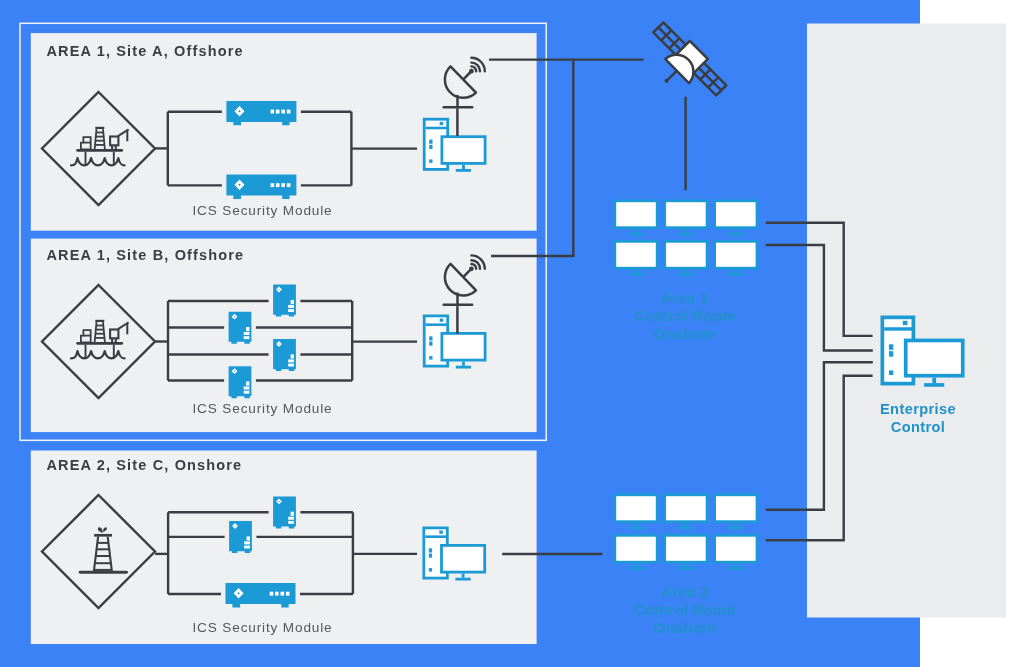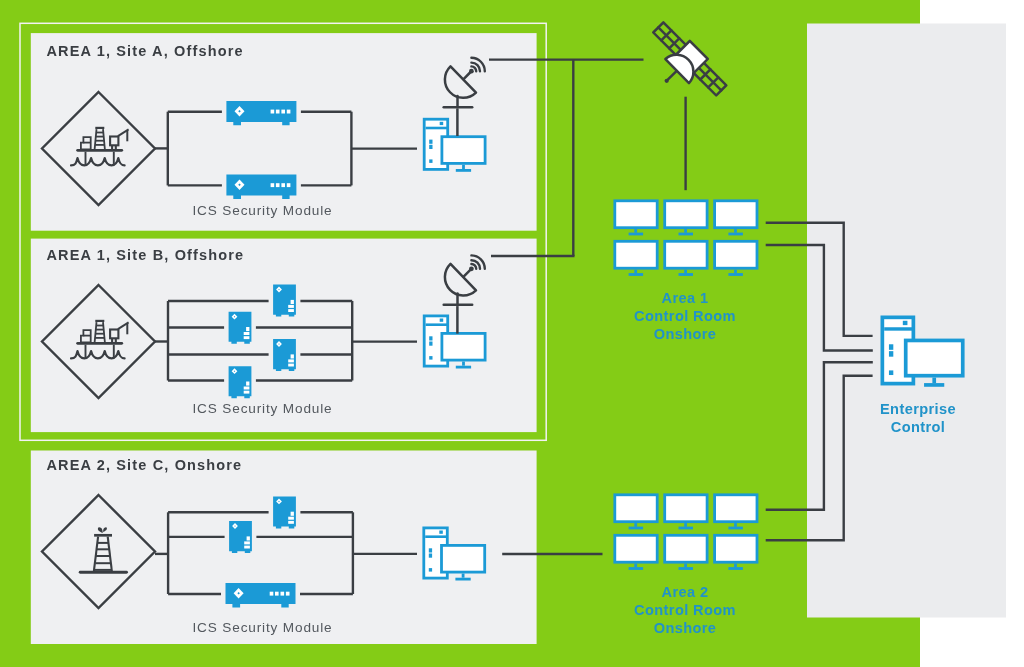--- a/index.html
+++ b/index.html
@@ -1,18 +1,18 @@
 <!DOCTYPE html>
 <html><head>
 <meta charset="utf-8">
 <title>ICS Network Architecture Diagram</title>
 <style>
   html,body{margin:0;padding:0;background:#ffffff;}
   body{width:1024px;height:667px;overflow:hidden;font-family:"Liberation Sans",sans-serif;}
-  #stage{position:relative;width:920px;height:667px;background:#84cc16;}
+  #stage{position:relative;width:920px;height:667px;background:#3b82f6;}
   svg#diag{position:absolute;left:0;top:0;width:1024px;height:667px;display:block;}
   .site-title{font-family:"Liberation Sans",sans-serif;font-size:14.5px;font-weight:bold;fill:#3a3e43;letter-spacing:1.15px;}
   .mod-label{font-family:"Liberation Sans",sans-serif;font-size:13.6px;font-weight:400;fill:#53585e;letter-spacing:0.85px;}
   .cr-label{font-family:"Liberation Sans",sans-serif;font-size:14.6px;font-weight:bold;fill:#2193c9;letter-spacing:0.38px;}
 </style>
 </head>
 <body>
 
 <div id="stage">
 <svg id="diag" viewBox="0 0 1024 667" xmlns="http://www.w3.org/2000/svg">

